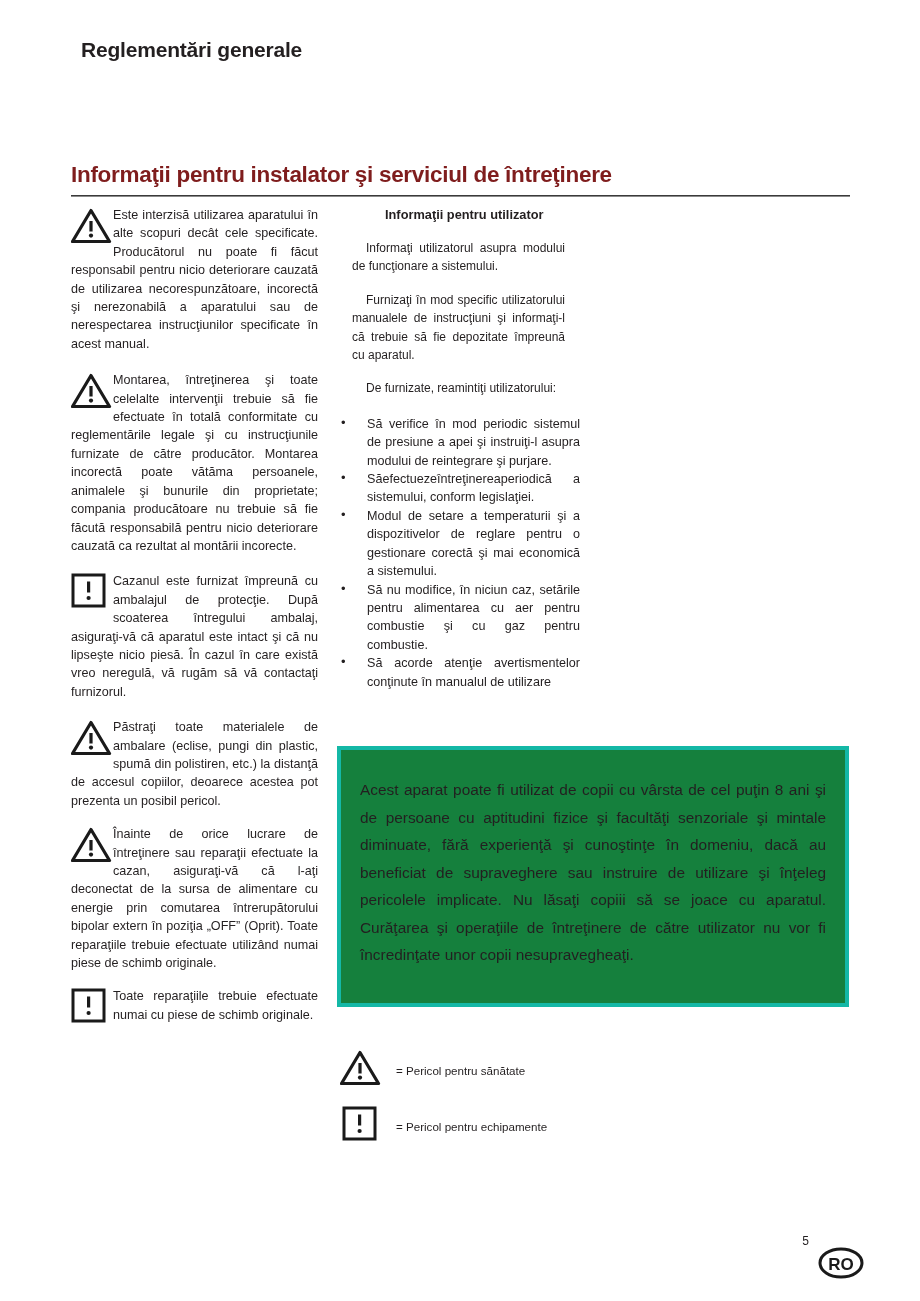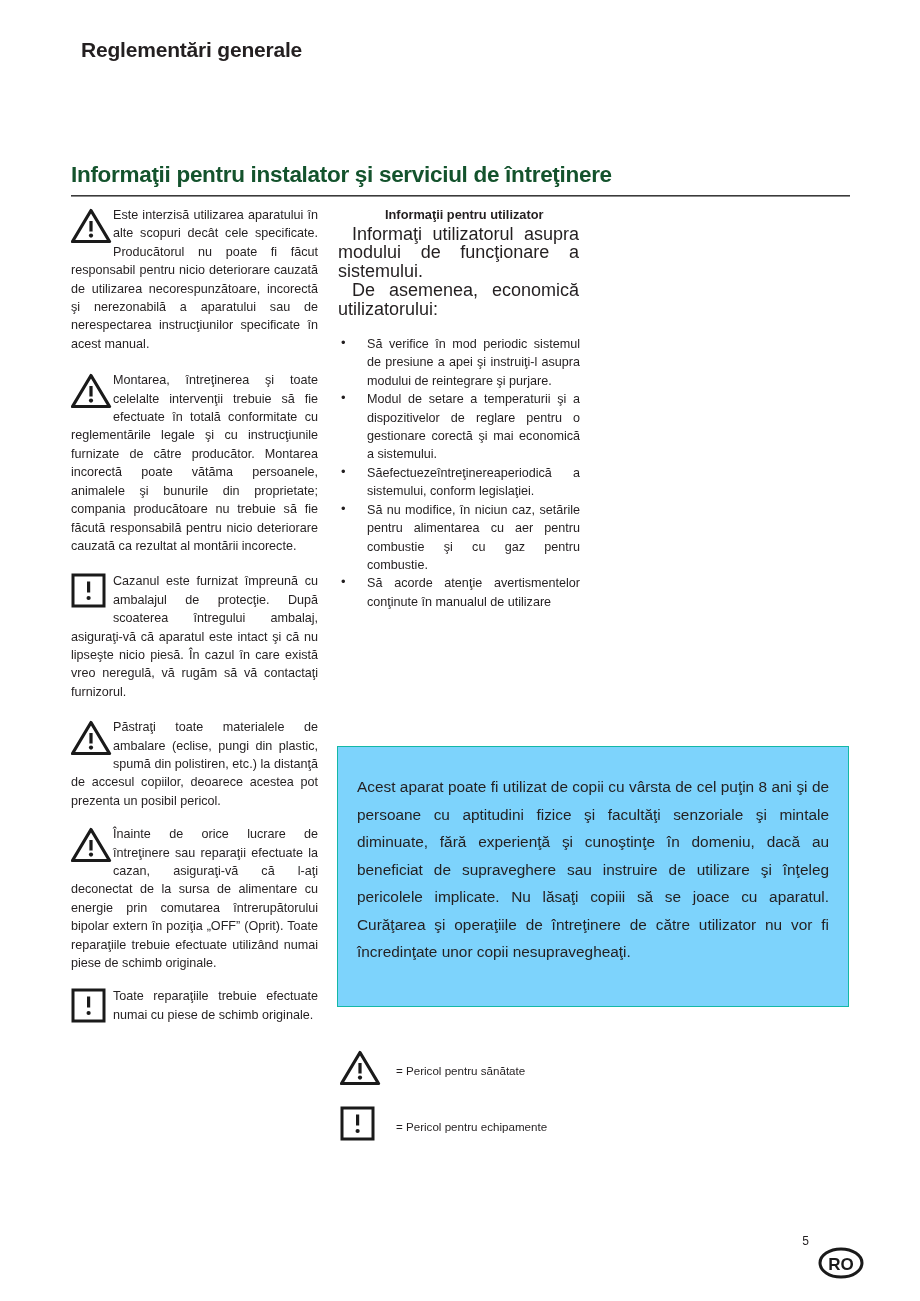--- a/index.html
+++ b/index.html
@@ -28,21 +28,21 @@
     margin-left: 10px;
   }
 
   .section-title {
     position: absolute;
     left: 71px;
     top: 162px;
     font-size: 22.5px;
     font-weight: bold;
     letter-spacing: -0.3px;
-    color: #14532d;
+    color: #7f1d1d;
   }
 
   .rule {
     position: absolute;
     left: 71px;
     top: 195px;
     width: 779px;
     height: 2px;
     background: #8a8a8a;
     border-top: 1px solid #3a3a3a;
@@ -89,25 +89,25 @@
   
   .sub-head {
     font-size: 12.8px;
     font-weight: bold;
     color: #231f20;
     margin: 0 0 1px 0;
     line-height: 18px;
     padding-left: 48px;
   }
   .r-para {
-    font-size: 18px;
+    font-size: 12px;
     line-height: 18.4px;
     text-align: justify;
     color: #231f20;
-    margin: 1px;
+    margin: 15px;
     text-indent: 14px;
   }
 
   
   ul.bullets {
     list-style: none;
     margin: 17px 0 0 0;
     padding: 0;
   }
   ul.bullets li {
@@ -128,22 +128,22 @@
     color: #231f20;
   }
 
   
   .notice-box {
     position: absolute;
     left: 337px;
     top: 746px;
     width: 512px;
     height: 261px;
-    border: 1px solid #14b8a6;
-    background: #7dd3fc;
+    border: 4px solid #14b8a6;
+    background: #15803d;
   }
   .notice-box .inner {
     padding: 26px 19px 0 19px;
     font-size: 15.4px;
     line-height: 27.5px;
     text-align: justify;
     color: #231f20;
   }
 
   
@@ -151,20 +151,21 @@
     position: absolute;
     left: 340px;
     top: 1048px;
     width: 400px;
   }
   .legend-row {
     display: flex;
     align-items: center;
     height: 44px;
     margin-bottom: 12px;
+    text-align: center;
   }
   .legend-icon { width: 42px; flex: 0 0 42px; }
   .legend-text {
     font-size: 11.6px;
     color: #231f20;
     margin-left: 14px;
     white-space: nowrap;
   }
 
   
@@ -260,26 +261,27 @@
       </span>
       <p>Toate reparaţiile trebuie efectuate numai cu piese de schimb originale.</p>
     </div>
 
   </div>
 
   <div class="col-right">
     <div class="sub-head">Informaţii pentru utilizator</div>
 
     <p class="r-para">Informaţi utilizatorul asupra modului de funcţionare a sistemului.</p>
-    <p class="r-para">De asemenea, economică utilizatorului:</p>
+    <p class="r-para">Furnizaţi în mod specific utilizatorului manualele de instrucţiuni şi informaţi-l că trebuie să fie depozitate împreună cu aparatul.</p>
+    <p class="r-para">De furnizate, reamintiţi utilizatorului:</p>
 
     <ul class="bullets">
       <li>Să verifice în mod periodic sistemul de presiune a apei şi instruiţi-l asupra modului de reintegrare şi purjare.</li>
+      <li>Săefectuezeîntreţinereaperiodică a sistemului, conform legislaţiei.</li>
       <li>Modul de setare a temperaturii şi a dispozitivelor de reglare pentru o gestionare corectă şi mai economică a sistemului.</li>
-      <li>Săefectuezeîntreţinereaperiodică a sistemului, conform legislaţiei.</li>
       <li>Să nu modifice, în niciun caz, setările pentru alimentarea cu aer pentru combustie şi cu gaz pentru combustie.</li>
       <li>Să acorde atenţie avertismentelor conţinute în manualul de utilizare</li>
     </ul>
   </div>
 
   <div class="notice-box">
     <div class="inner">Acest aparat poate fi utilizat de copii cu vârsta de cel puţin 8 ani şi de persoane cu aptitudini fizice şi facultăţi senzoriale şi mintale diminuate, fără experienţă şi cunoştinţe în domeniu, dacă au beneficiat de supraveghere sau instruire de utilizare şi înţeleg pericolele implicate. Nu lăsaţi copiii să se joace cu aparatul. Curăţarea şi operaţiile de întreţinere de către utilizator nu vor fi încredinţate unor copii nesupravegheaţi.</div>
   </div>
 
   <div class="legend">

